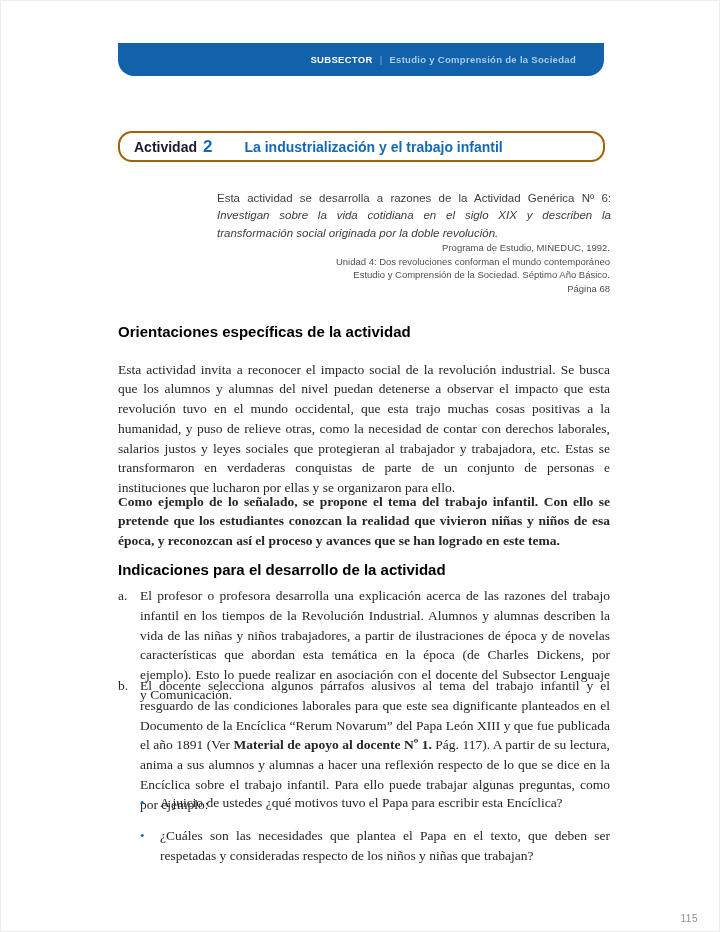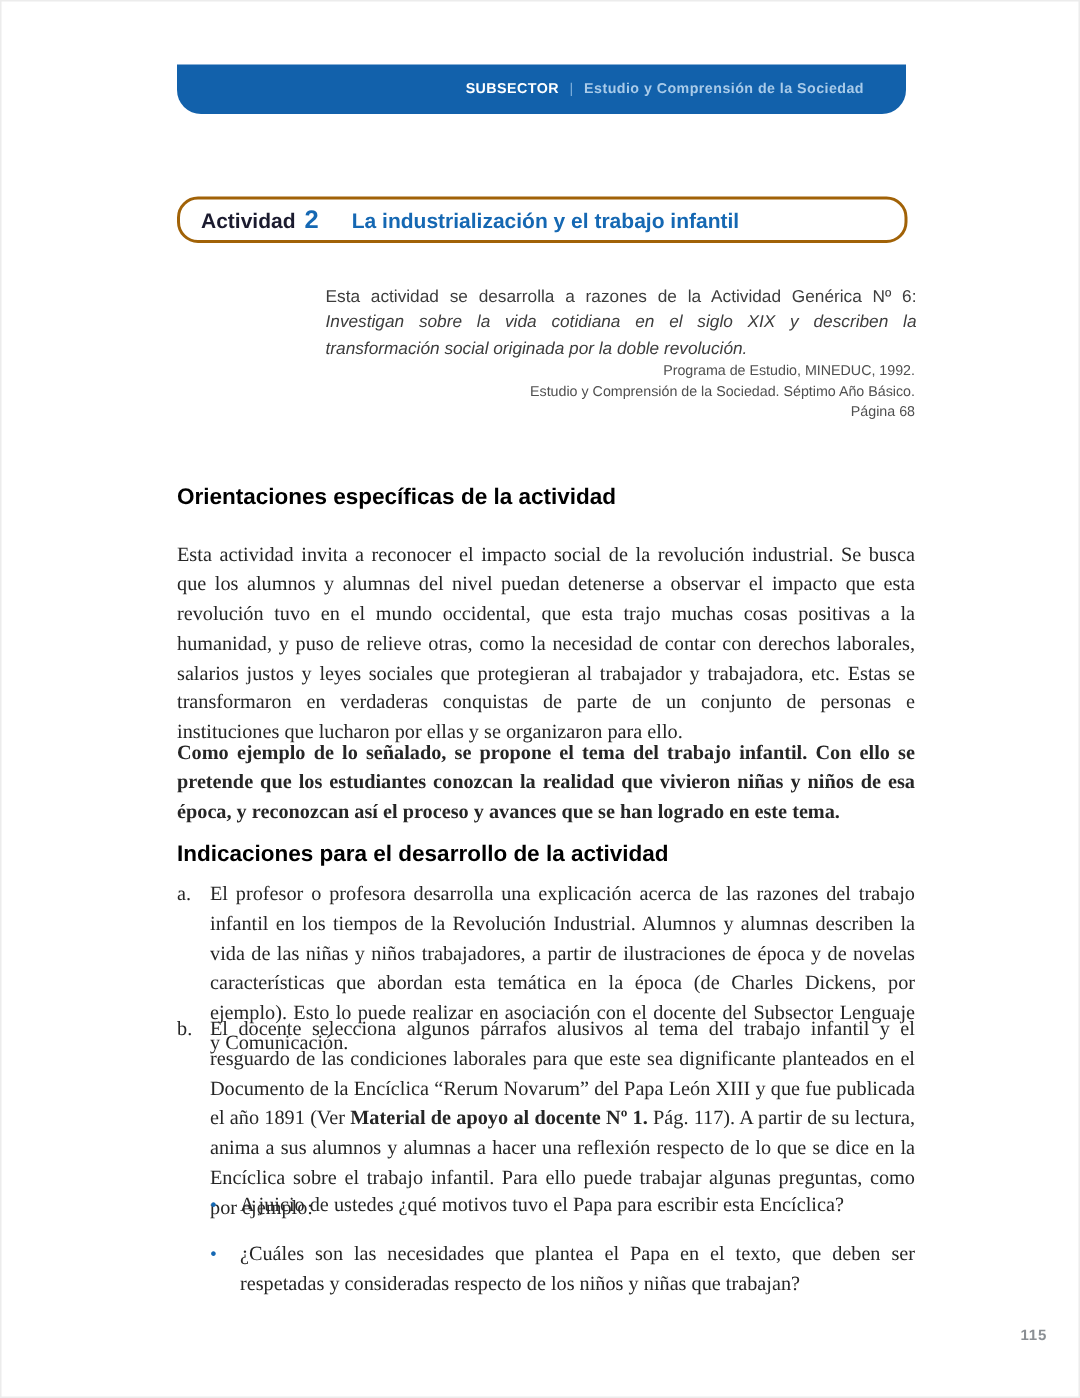--- a/index.html
+++ b/index.html
@@ -71,21 +71,21 @@
   .activity-box .act-number {
     color: #1568b3;
     font-weight: bold;
     font-size: 17px;
     margin-left: 6px;
   }
   .activity-box .act-title {
     color: #1568b3;
     font-weight: bold;
     font-size: 14px;
-    margin-left: 22px;
+    margin-left: 32px;
   }
 
   
   .intro {
     position: absolute;
     left: 217px;
     top: 178px;
     width: 394px;
     font-size: 11.5px;
     line-height: 17.5px;
@@ -173,25 +173,24 @@
     flex: 1;
     text-align: justify;
   }
   .bullet-1 { top: 793px; }
   .bullet-2 { top: 826px; }
 
   
   .page-number {
     position: absolute;
     right: 22px;
-    top: 885px;
+    top: 913px;
     font-size: 10px;
     color: #8a8f94;
     letter-spacing: 0.5px;
-    font-weight: bold;
   }
 </style>
 </head>
 <body>
 
 <div class="page">
 
   <div class="subsector-bar">
     <span class="label">SUBSECTOR</span>
     <span class="sep">|</span>
@@ -201,20 +200,21 @@
   <div class="activity-box">
     <span class="act-label">Actividad</span>
     <span class="act-number">2</span>
     <span class="act-title">La industrialización y el trabajo infantil</span>
   </div>
 
   <p class="intro"><span>Esta actividad se desarrolla a razones de la Actividad Genérica Nº 6: </span><span class="it">Investigan sobre la vida cotidiana en el siglo XIX y describen la transformación social originada por la doble revolución.</span></p>
 
   <div class="citation">
     <div>Programa de Estudio, MINEDUC, 1992.</div>
+    <div>Unidad 4: Dos revoluciones conforman el mundo contemporáneo</div>
     <div>Estudio y Comprensión de la Sociedad. Séptimo Año Básico.</div>
     <div>Página 68</div>
   </div>
 
   <h2 class="section-heading h-orientaciones">Orientaciones específicas de la actividad</h2>
 
   <p class="body-para p1">Esta actividad invita a reconocer el impacto social de la revolución industrial. Se busca que los alumnos y alumnas del nivel puedan detenerse a observar el impacto que esta revolución tuvo en el mundo occidental, que esta trajo muchas cosas positivas a la humanidad, y puso de relieve otras, como la necesidad de contar con derechos laborales, salarios justos y leyes sociales que protegieran al trabajador y trabajadora, etc. Estas se transformaron en verdaderas conquistas de parte de un conjunto de personas e instituciones que lucharon por ellas y se organizaron para ello.</p>
   <p class="body-para p2">Como ejemplo de lo señalado, se propone el tema del trabajo infantil. Con ello se pretende que los estudiantes conozcan la realidad que vivieron niñas y niños de esa época, y reconozcan así el proceso y avances que se han logrado en este tema.</p>
 
   <h2 class="section-heading h-indicaciones">Indicaciones para el desarrollo de la actividad</h2>

